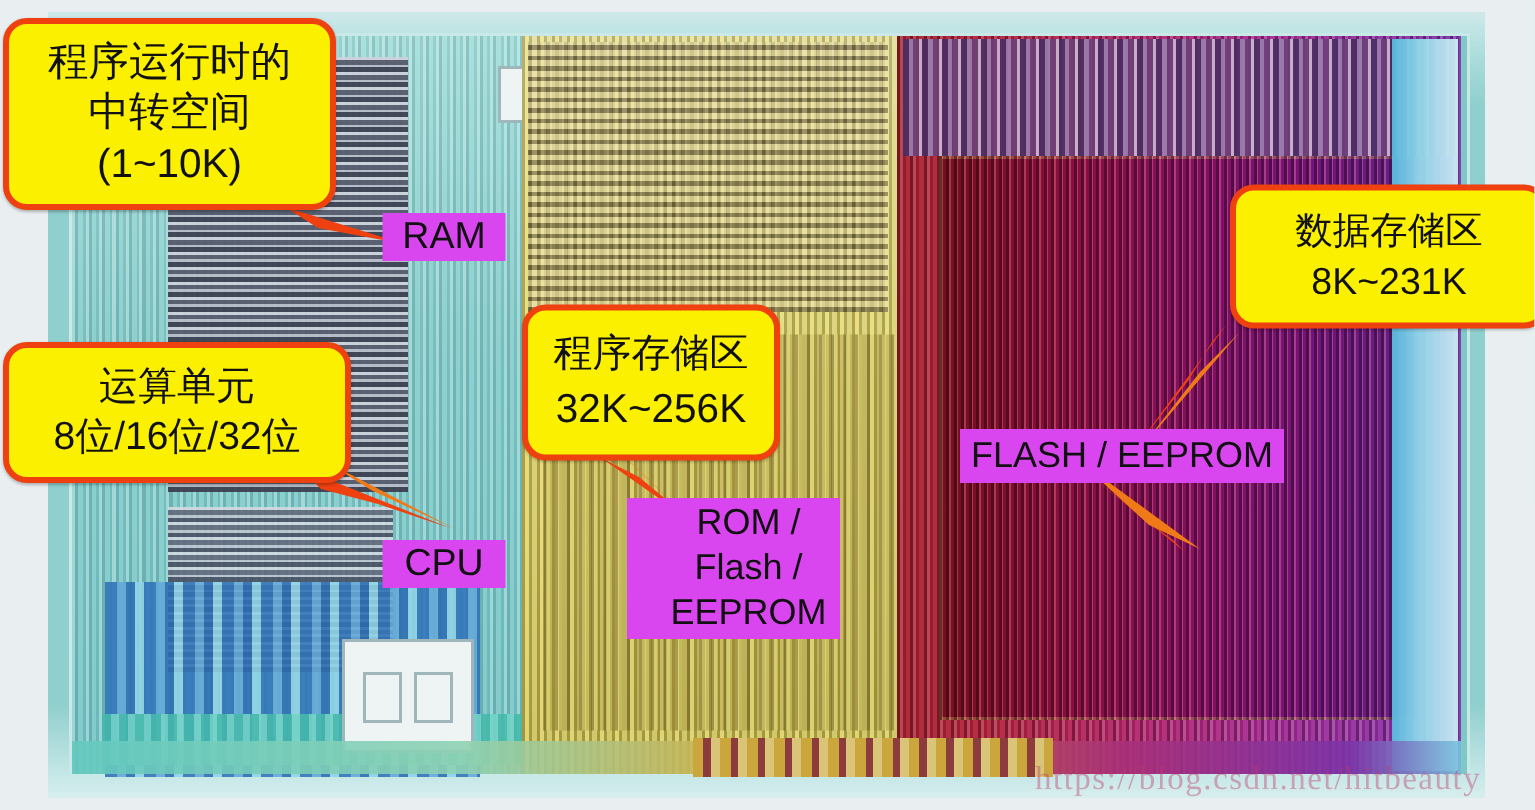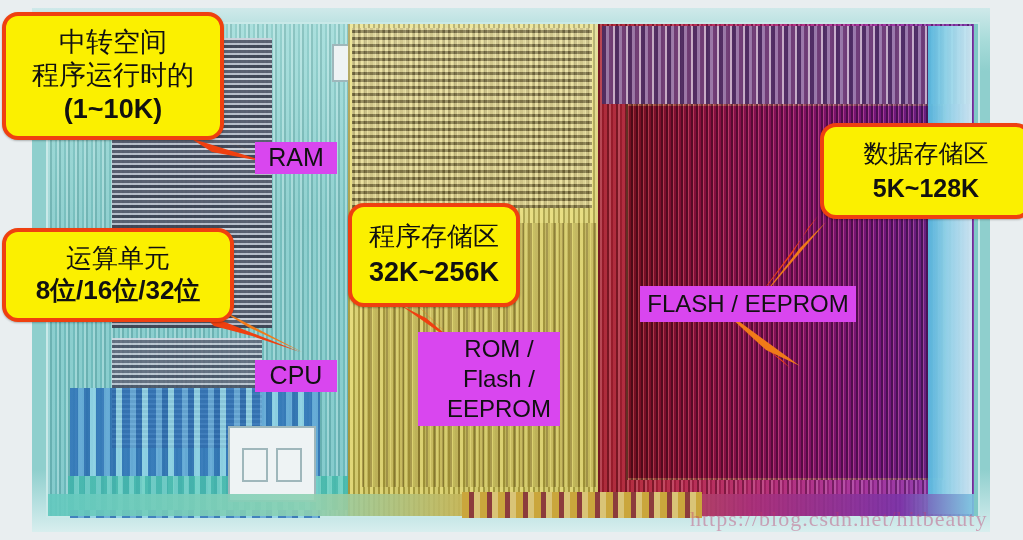--- a/index.html
+++ b/index.html
@@ -97,21 +97,21 @@
   .watermark{position:absolute;left:690px;top:506px;width:330px;
      font-size:22px;color:rgba(190,60,110,.42);letter-spacing:1px;
      font-family:"Liberation Serif","DejaVu Serif",serif;white-space:nowrap;}
 
   
   .callout{position:absolute;background:#fbf000;border:4px solid #ef4010;
      border-radius:16px;box-sizing:border-box;display:flex;flex-direction:column;
      align-items:center;justify-content:center;color:#111;line-height:1.22;
      text-align:center;box-shadow:0 1px 2px rgba(0,0,0,.25);}
   .callout .cn{font-family:"DejaVu Serif","Liberation Serif",serif;font-weight:400;}
-  .callout .num{font-weight:bold;font-family:"Liberation Sans","DejaVu Sans",sans-serif;}
+  .callout .num{font-weight:normal;font-family:"Liberation Sans","DejaVu Sans",sans-serif;}
 
   
   .tag{position:absolute;background:#d946ef;color:#111;display:flex;
      align-items:center;justify-content:center;text-align:center;
      font-family:"Liberation Sans","DejaVu Sans",sans-serif;line-height:1.25;}
 
   
   .arrows{position:absolute;left:0;top:0;width:1023px;height:540px;pointer-events:none;}
 </style>
 </head>
@@ -167,38 +167,38 @@
     <polygon points="412,300 464,350 424,312" fill="#f07a18"></polygon>
 
     <polygon points="818,216 756,300 792,254 808,228" fill="#ef4010"></polygon>
     <polygon points="826,222 758,302 800,248" fill="#f07a18"></polygon>
 
     <polygon points="790,368 716,308 760,344 782,360" fill="#ef4010"></polygon>
     <polygon points="800,366 718,306 766,350" fill="#f07a18"></polygon>
   </svg>
 
   <div class="callout" style="left:2px;top:12px;width:222px;height:128px;padding:6px 10px;">
+    <span class="cn" style="font-size:27px;">程序运行时的</span>
     <span class="cn" style="font-size:27px;">中转空间</span>
-    <span class="cn" style="font-size:27px;">程序运行时的</span>
     <span class="num" style="font-size:27px;margin-top:2px;">(1~10K)</span>
   </div>
 
   <div class="callout" style="left:2px;top:228px;width:232px;height:94px;padding:4px 8px;">
     <span class="cn" style="font-size:26px;">运算单元</span>
     <span class="num" style="font-size:26px;">8位/16位/32位</span>
   </div>
 
   <div class="callout" style="left:348px;top:203px;width:172px;height:104px;padding:4px 8px;">
     <span class="cn" style="font-size:26px;">程序存储区</span>
     <span class="num" style="font-size:27px;margin-top:4px;">32K~256K</span>
   </div>
 
   <div class="callout" style="left:820px;top:123px;width:212px;height:96px;padding:4px 8px;">
     <span class="cn" style="font-size:25px;">数据存储区</span>
-    <span class="num" style="font-size:25px;margin-top:3px;">5K~128K</span>
+    <span class="num" style="font-size:25px;margin-top:3px;">8K~231K</span>
   </div>
 
 
   <div class="tag" style="left:255px;top:142px;width:82px;height:32px;font-size:25px;">
     <span>RAM</span>
   </div>
 
   <div class="tag" style="left:255px;top:336px;width:82px;height:32px;font-size:25px;margin-top:24px;">
     <span>CPU</span>
   </div>

